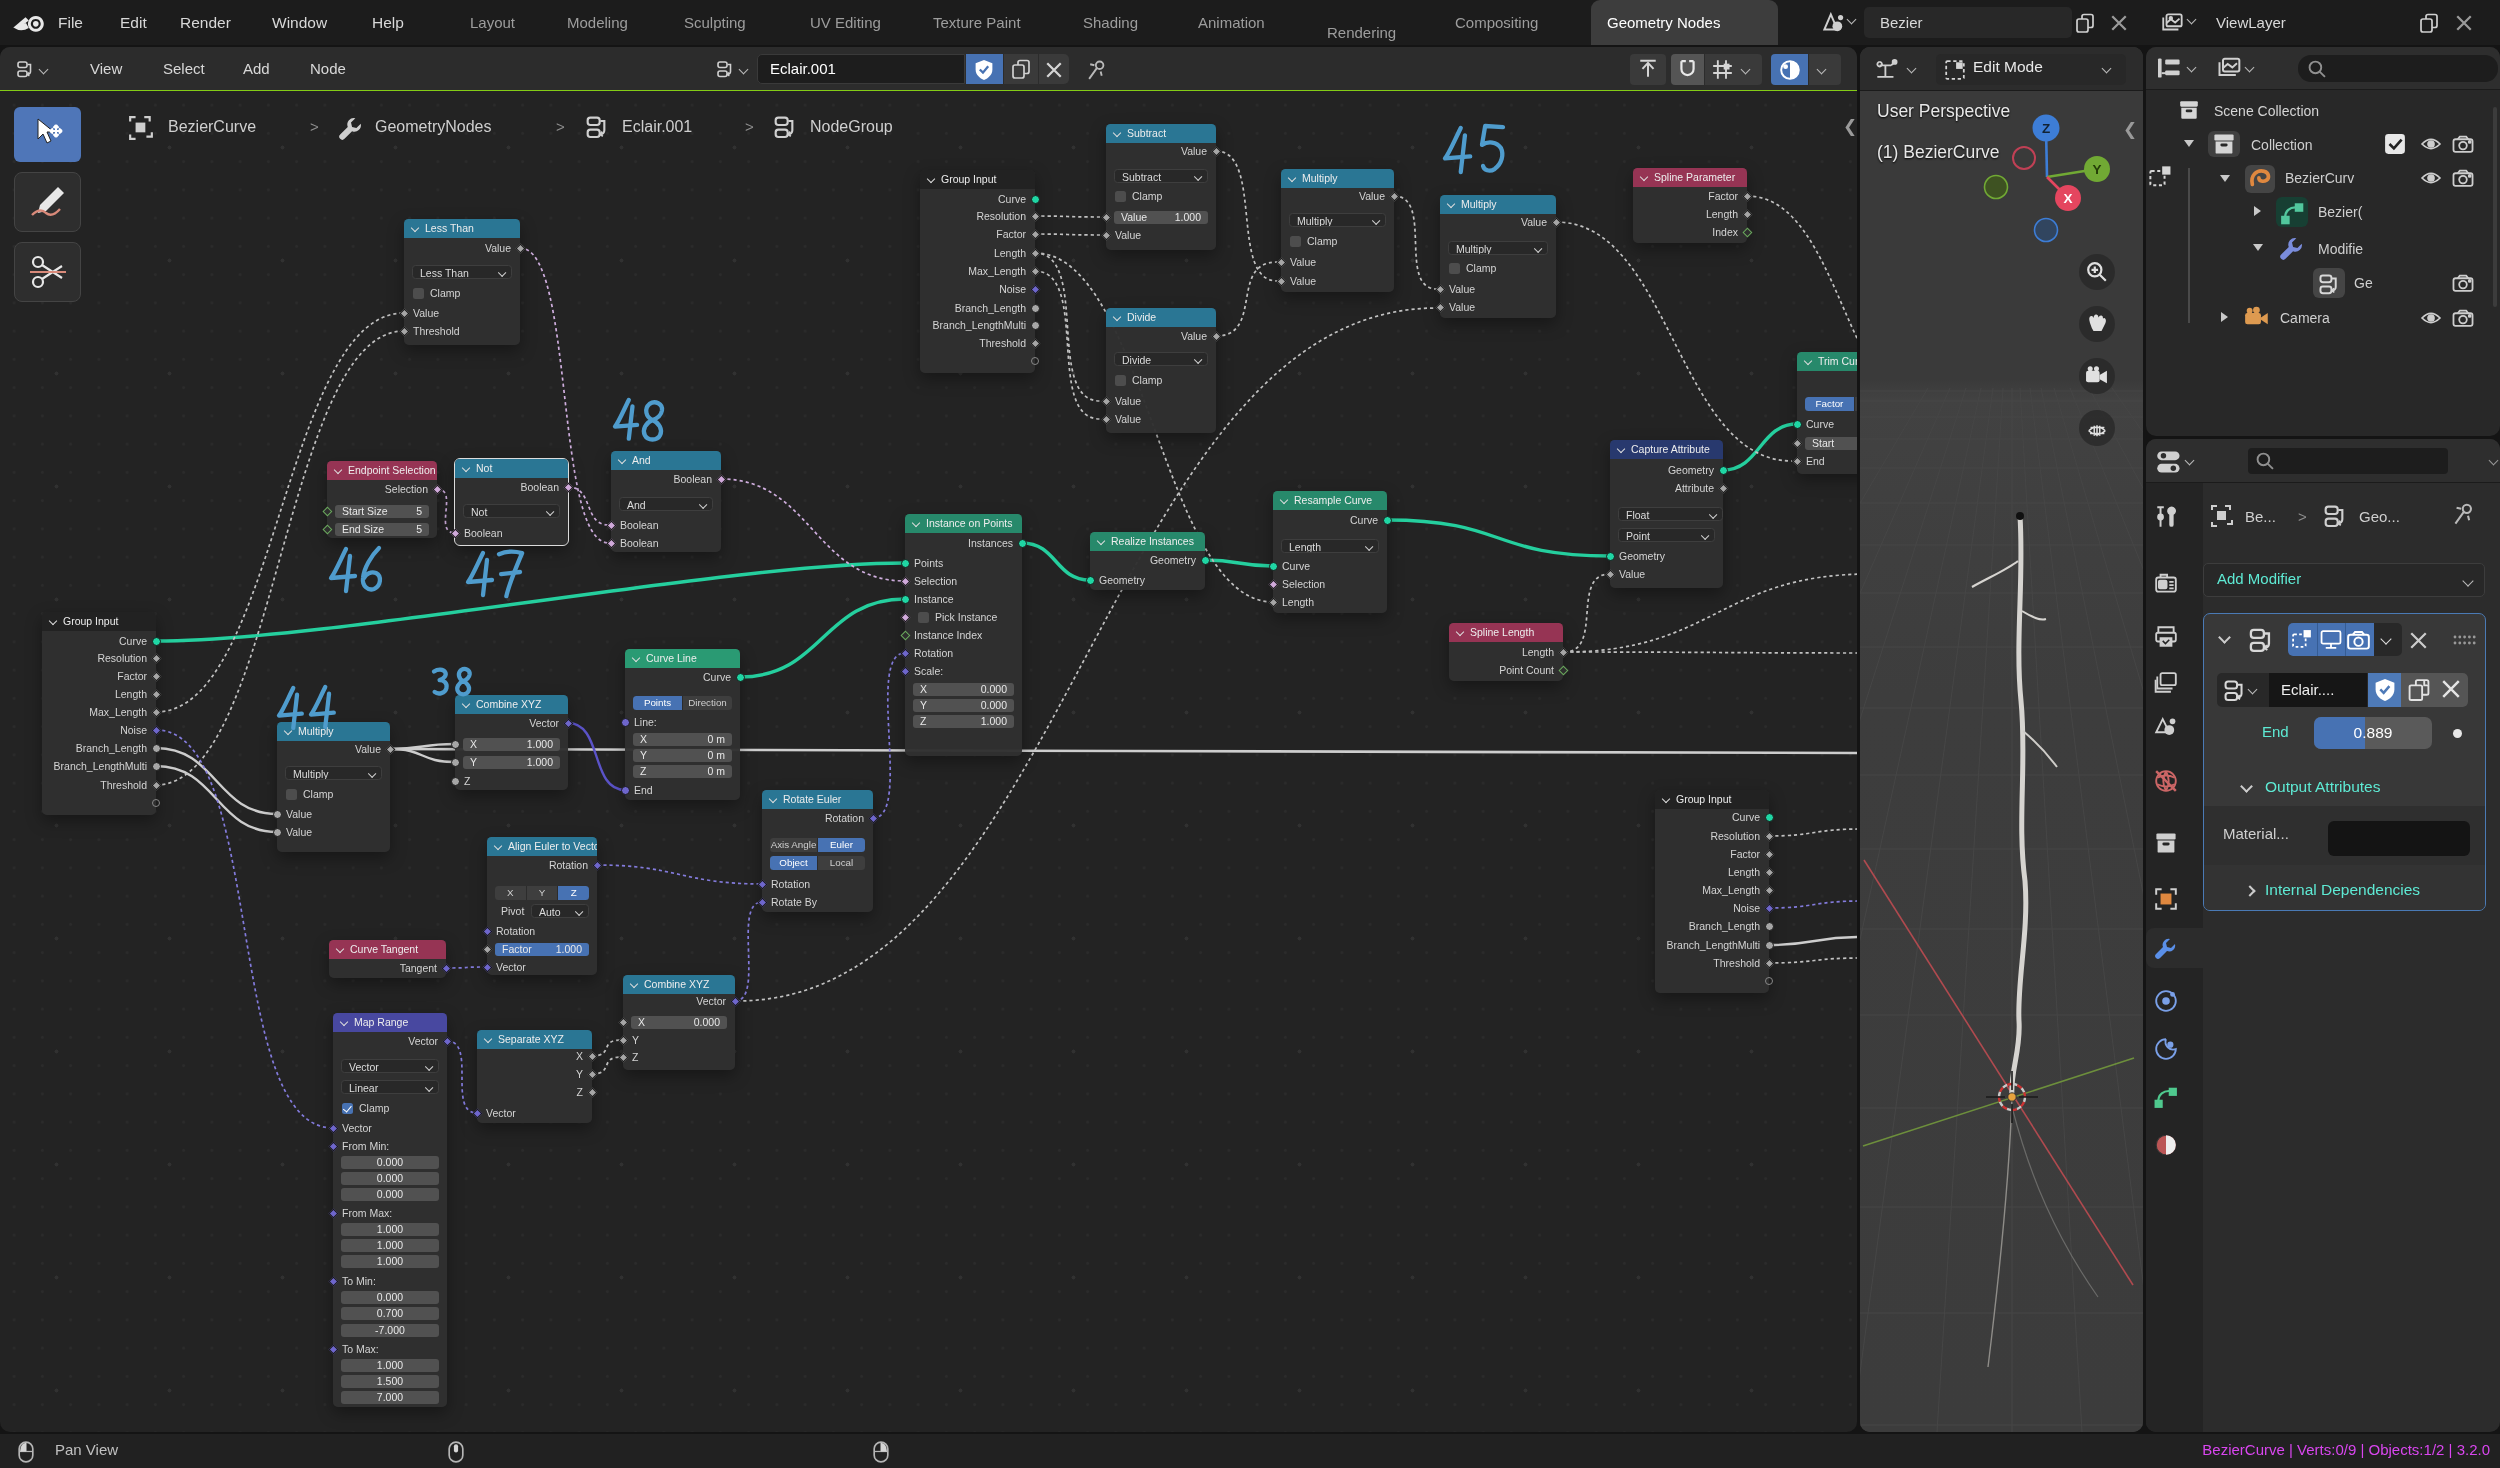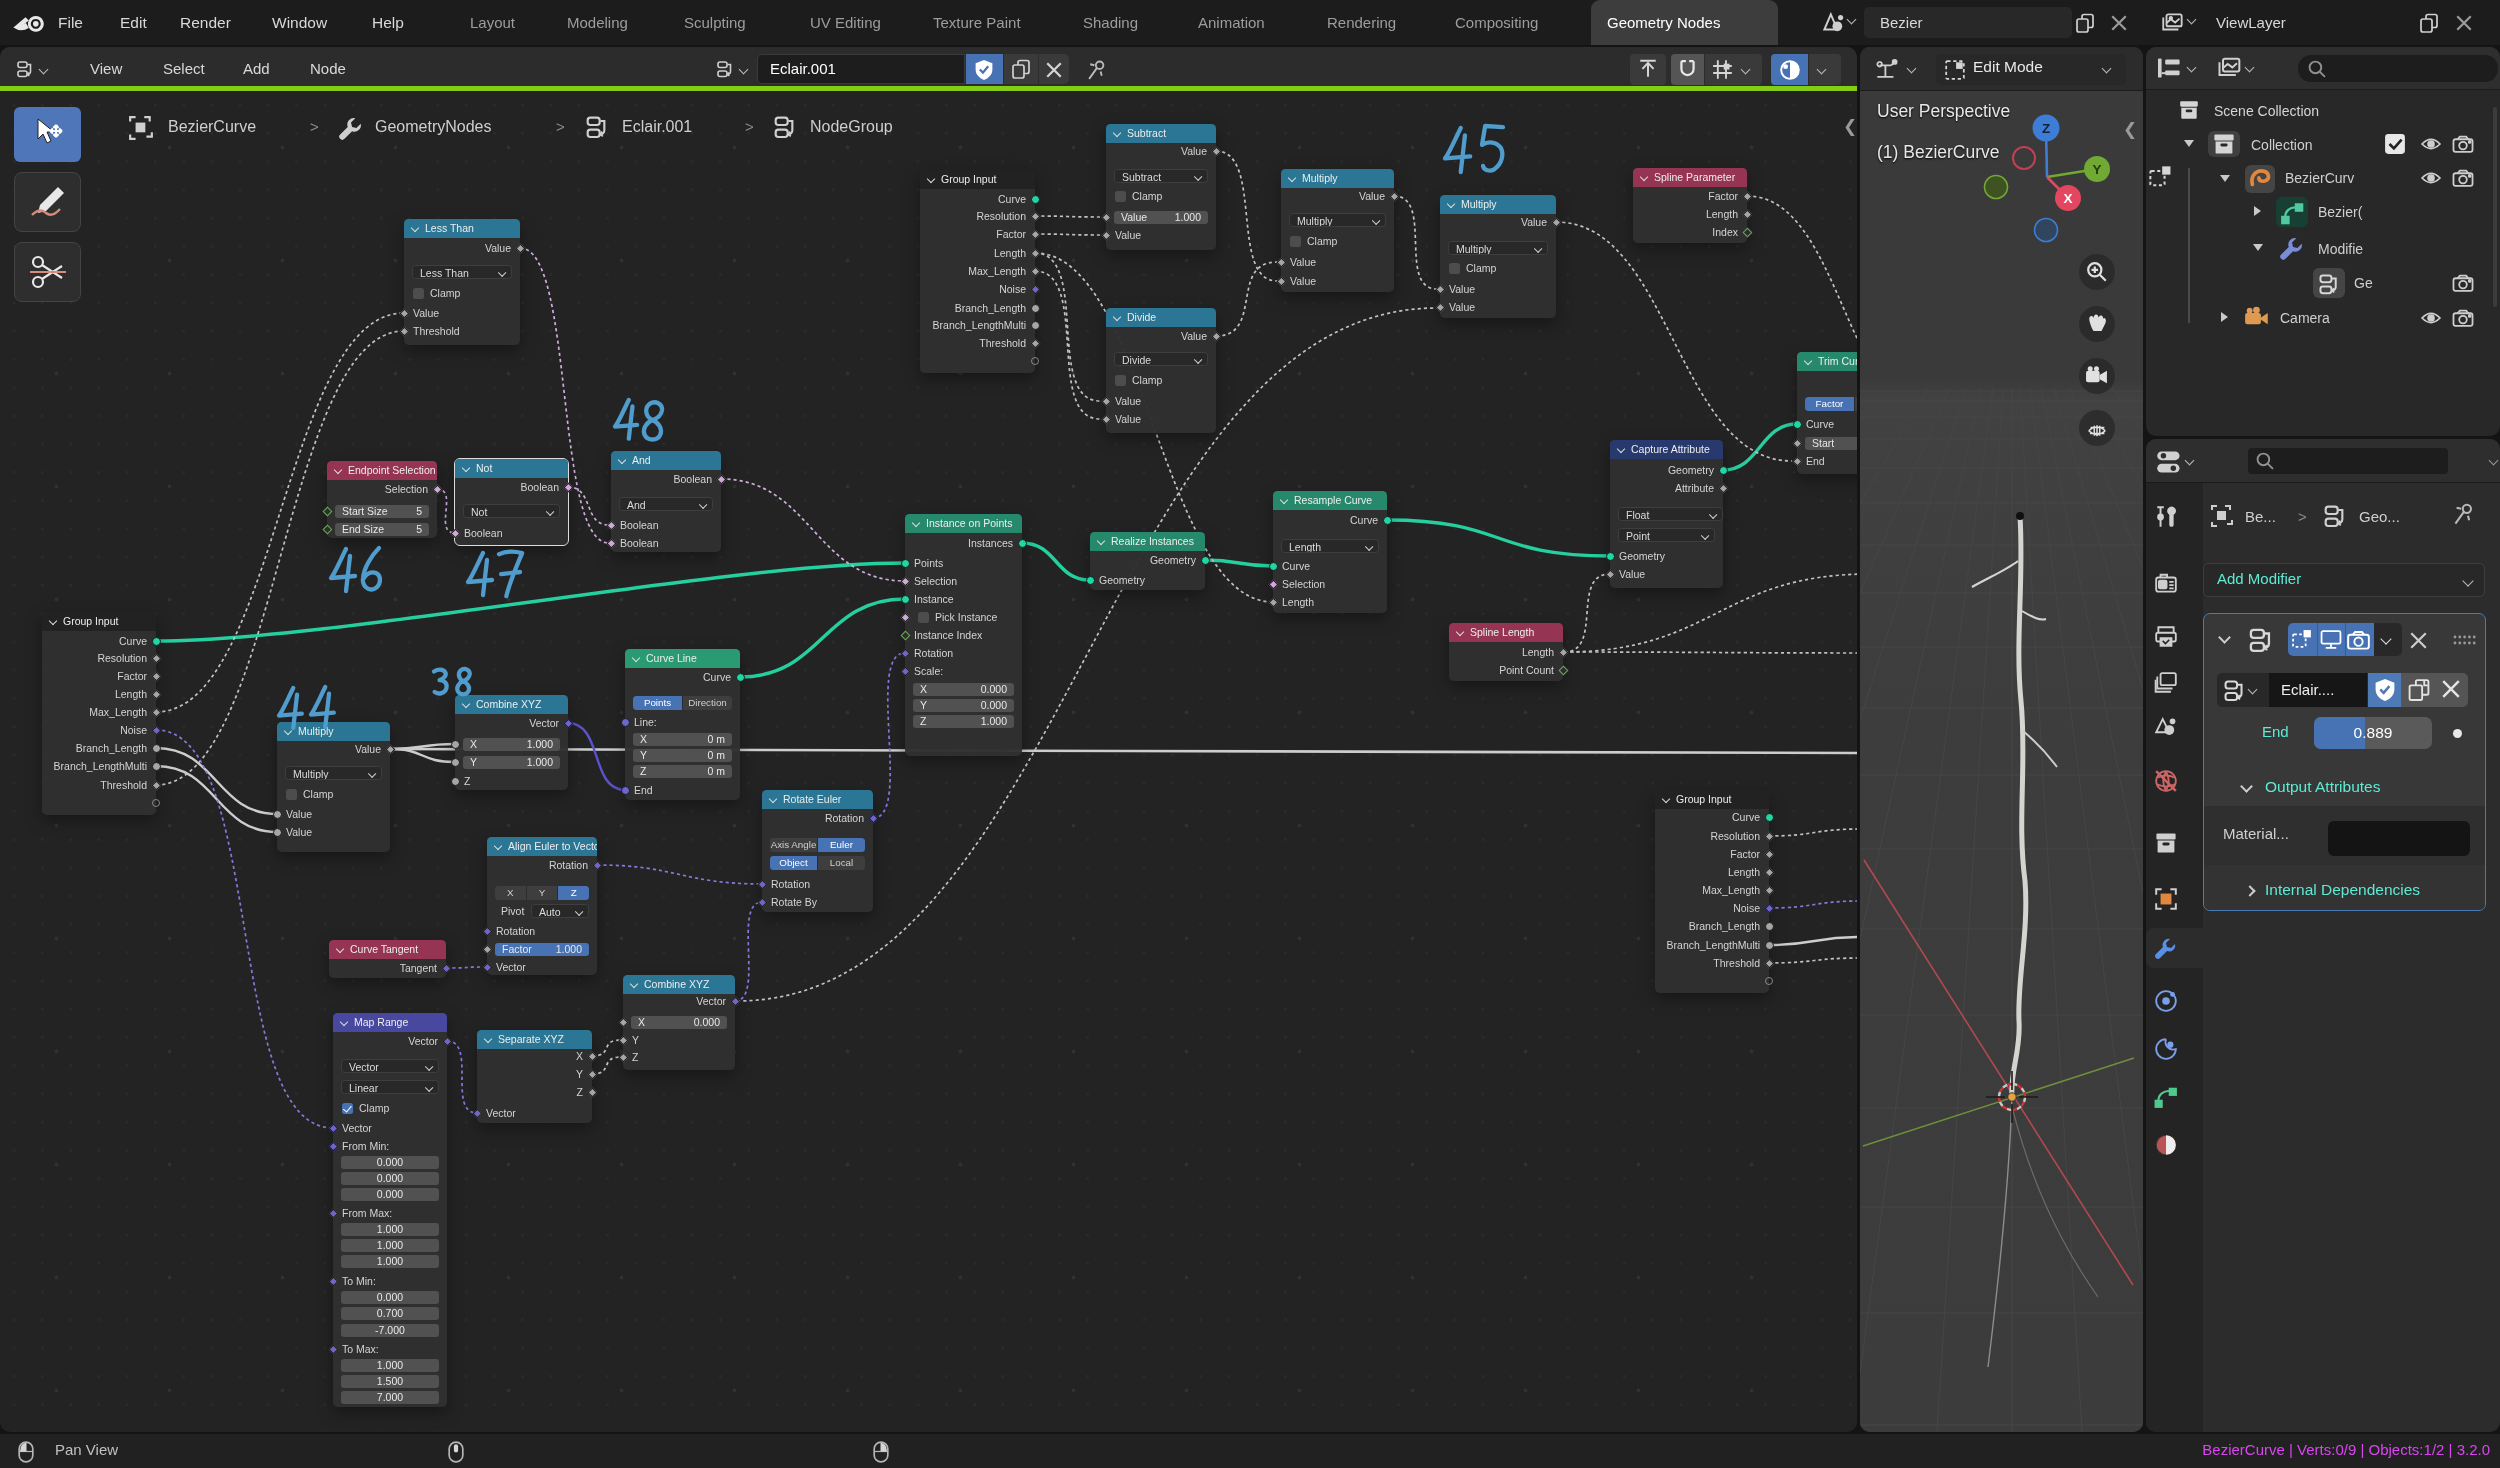--- a/index.html
+++ b/index.html
@@ -46,21 +46,21 @@
     <div class="menu" style="left:180px;top:0">Render</div>
     <div class="menu" style="left:272px;top:0">Window</div>
     <div class="menu" style="left:372px;top:0">Help</div>
     <div class="tab" style="left:470px;top:1px">Layout</div>
     <div class="tab" style="left:567px;top:1px">Modeling</div>
     <div class="tab" style="left:684px;top:1px">Sculpting</div>
     <div class="tab" style="left:810px;top:1px">UV Editing</div>
     <div class="tab" style="left:933px;top:1px">Texture Paint</div>
     <div class="tab" style="left:1083px;top:1px">Shading</div>
     <div class="tab" style="left:1198px;top:1px">Animation</div>
-    <div class="tab" style="left:1327px;top:1px">Rendering</div>
+    <div class="tab" style="left:1327px;top:11px">Rendering</div>
     <div class="tab" style="left:1455px;top:1px">Compositing</div>
     <div class="abs" style="left:1591px;top:0;width:187px;height:45px;background:#3d3d3d;border-radius:9px 9px 0 0"></div>
     <div class="tab" style="left:1607px;top:1px;color:#fff;z-index:2">Geometry Nodes</div>
     <svg class="abs" style="left:1820px;top:12px;z-index:30" width="26" height="22" viewBox="0 0 24 20">
       <g fill="#cfcfcf">
         <path d="M10 2 L16 16 H4 Z" fill="none" stroke="#cfcfcf" stroke-width="1.8"></path>
         <circle cx="16" cy="13" r="4.5"></circle>
         <circle cx="19" cy="5" r="2.4"></circle>
       </g>
     </svg>
@@ -91,21 +91,21 @@
         <rect x="7" y="1.5" width="11" height="13" rx="2"></rect>
         <rect x="2" y="6" width="11" height="13" rx="2" fill="#1c1c1c"></rect>
       </g>
     </svg>
     <svg class="abs" style="left:2455px;top:14px;z-index:30" width="18" height="18" viewBox="0 0 16 16">
       <path d="M2 2 L14 14 M14 2 L2 14" stroke="#9a9a9a" stroke-width="2"></path>
     </svg>
   </div>
 <div class="abs" style="left:0;top:47px;width:1857px;height:1385px;background:#232323;border-radius:10px;overflow:hidden">
     <div class="abs" style="left:0;top:44px;right:0;bottom:0;background-image:radial-gradient(circle,#313131 1.8px,transparent 2.2px),radial-gradient(circle,#2b2b2b 1.2px,transparent 1.6px);background-size:113px 113px,28.25px 28.25px"></div>
-    <div class="abs" style="left:0;top:0;width:1857px;height:44px;background:#2c2c2c;border-bottom:5px solid #84cc16">
+    <div class="abs" style="left:0;top:0;width:1857px;height:44px;background:#2c2c2c;border-bottom:1px solid #84cc16">
       <svg class="abs" style="left:16px;top:13px;z-index:30" width="18" height="18" viewBox="0 0 17 18">
         <g fill="none" stroke="#d0d0d0" stroke-width="1.6">
           <rect x="1.5" y="2" width="9" height="5.5" rx="2"></rect>
           <rect x="1.5" y="11" width="9" height="5.5" rx="2"></rect>
           <path d="M11 4.5 h3 v7 a3 3 0 0 1 -3 3"></path>
           <path d="M12.5 12.5 l-1.8 2 l2.2 1.4" stroke-width="1.3"></path>
         </g>
       </svg>
       <div class="abs" style="left:40px;top:19px;width:7px;height:7px;border-left:1.5px solid #bbb;border-bottom:1.5px solid #bbb;transform:rotate(-45deg)"></div>
       <div class="menu" style="left:90px;top:0;line-height:44px;font-size:15px">View</div>

